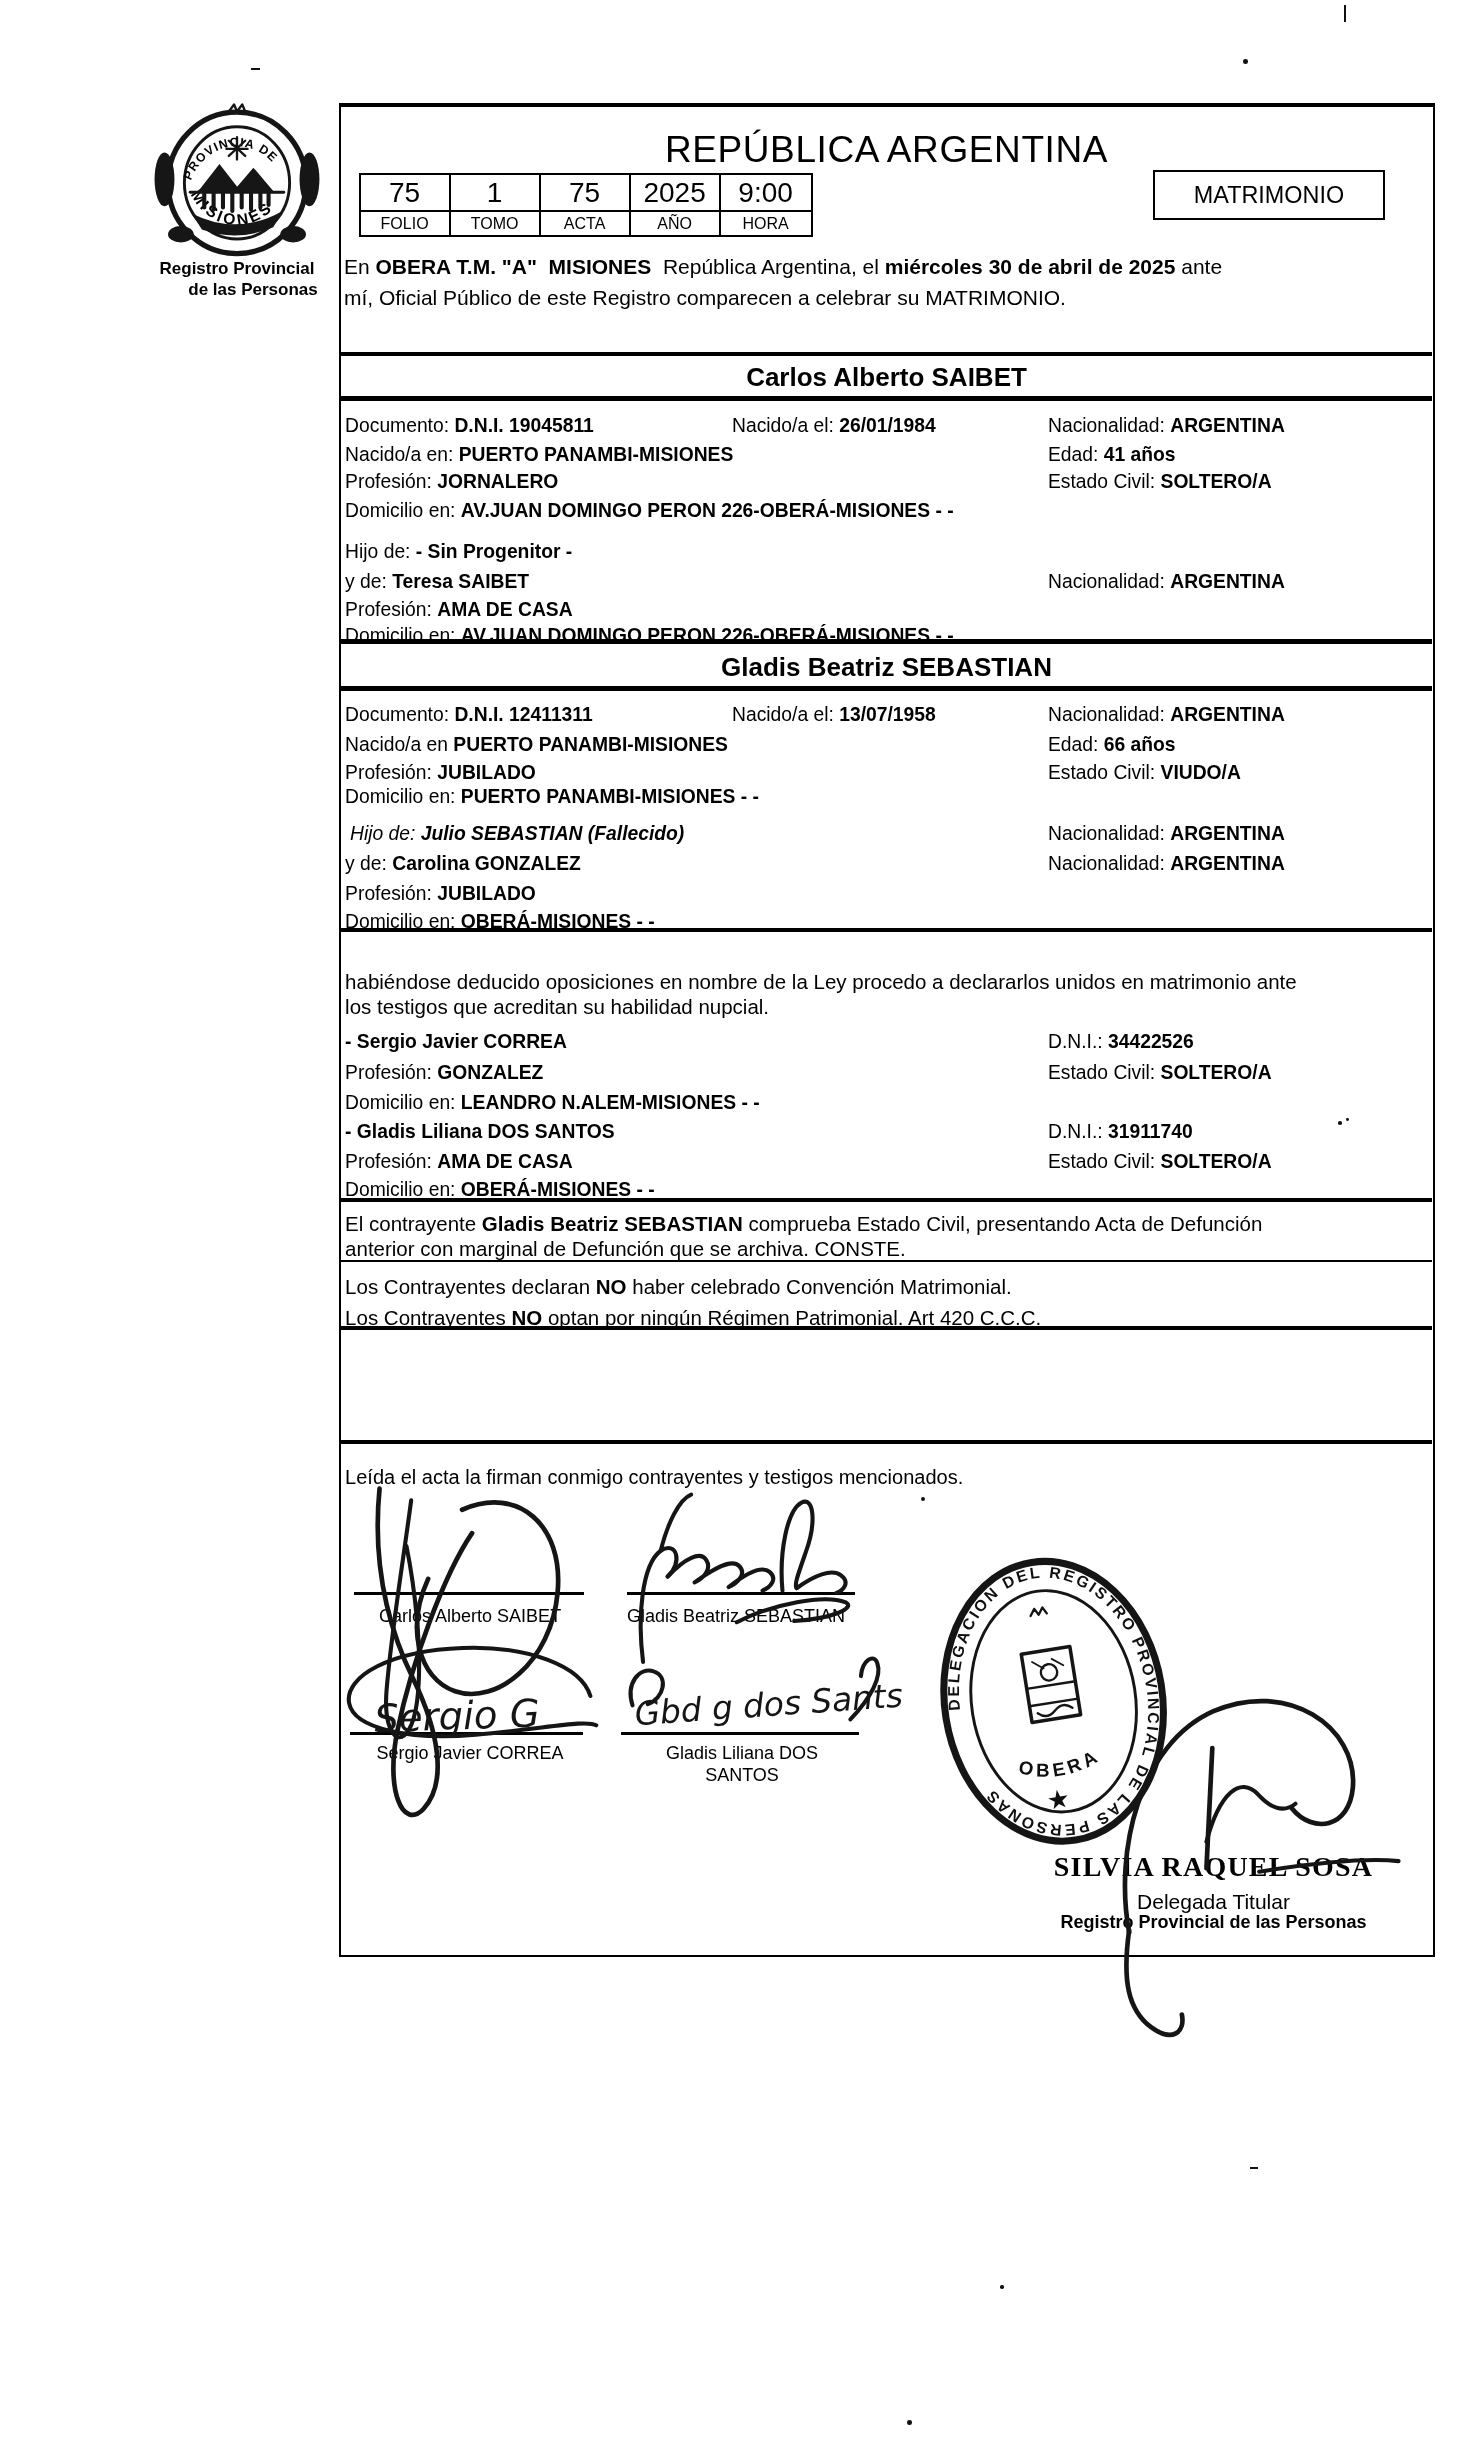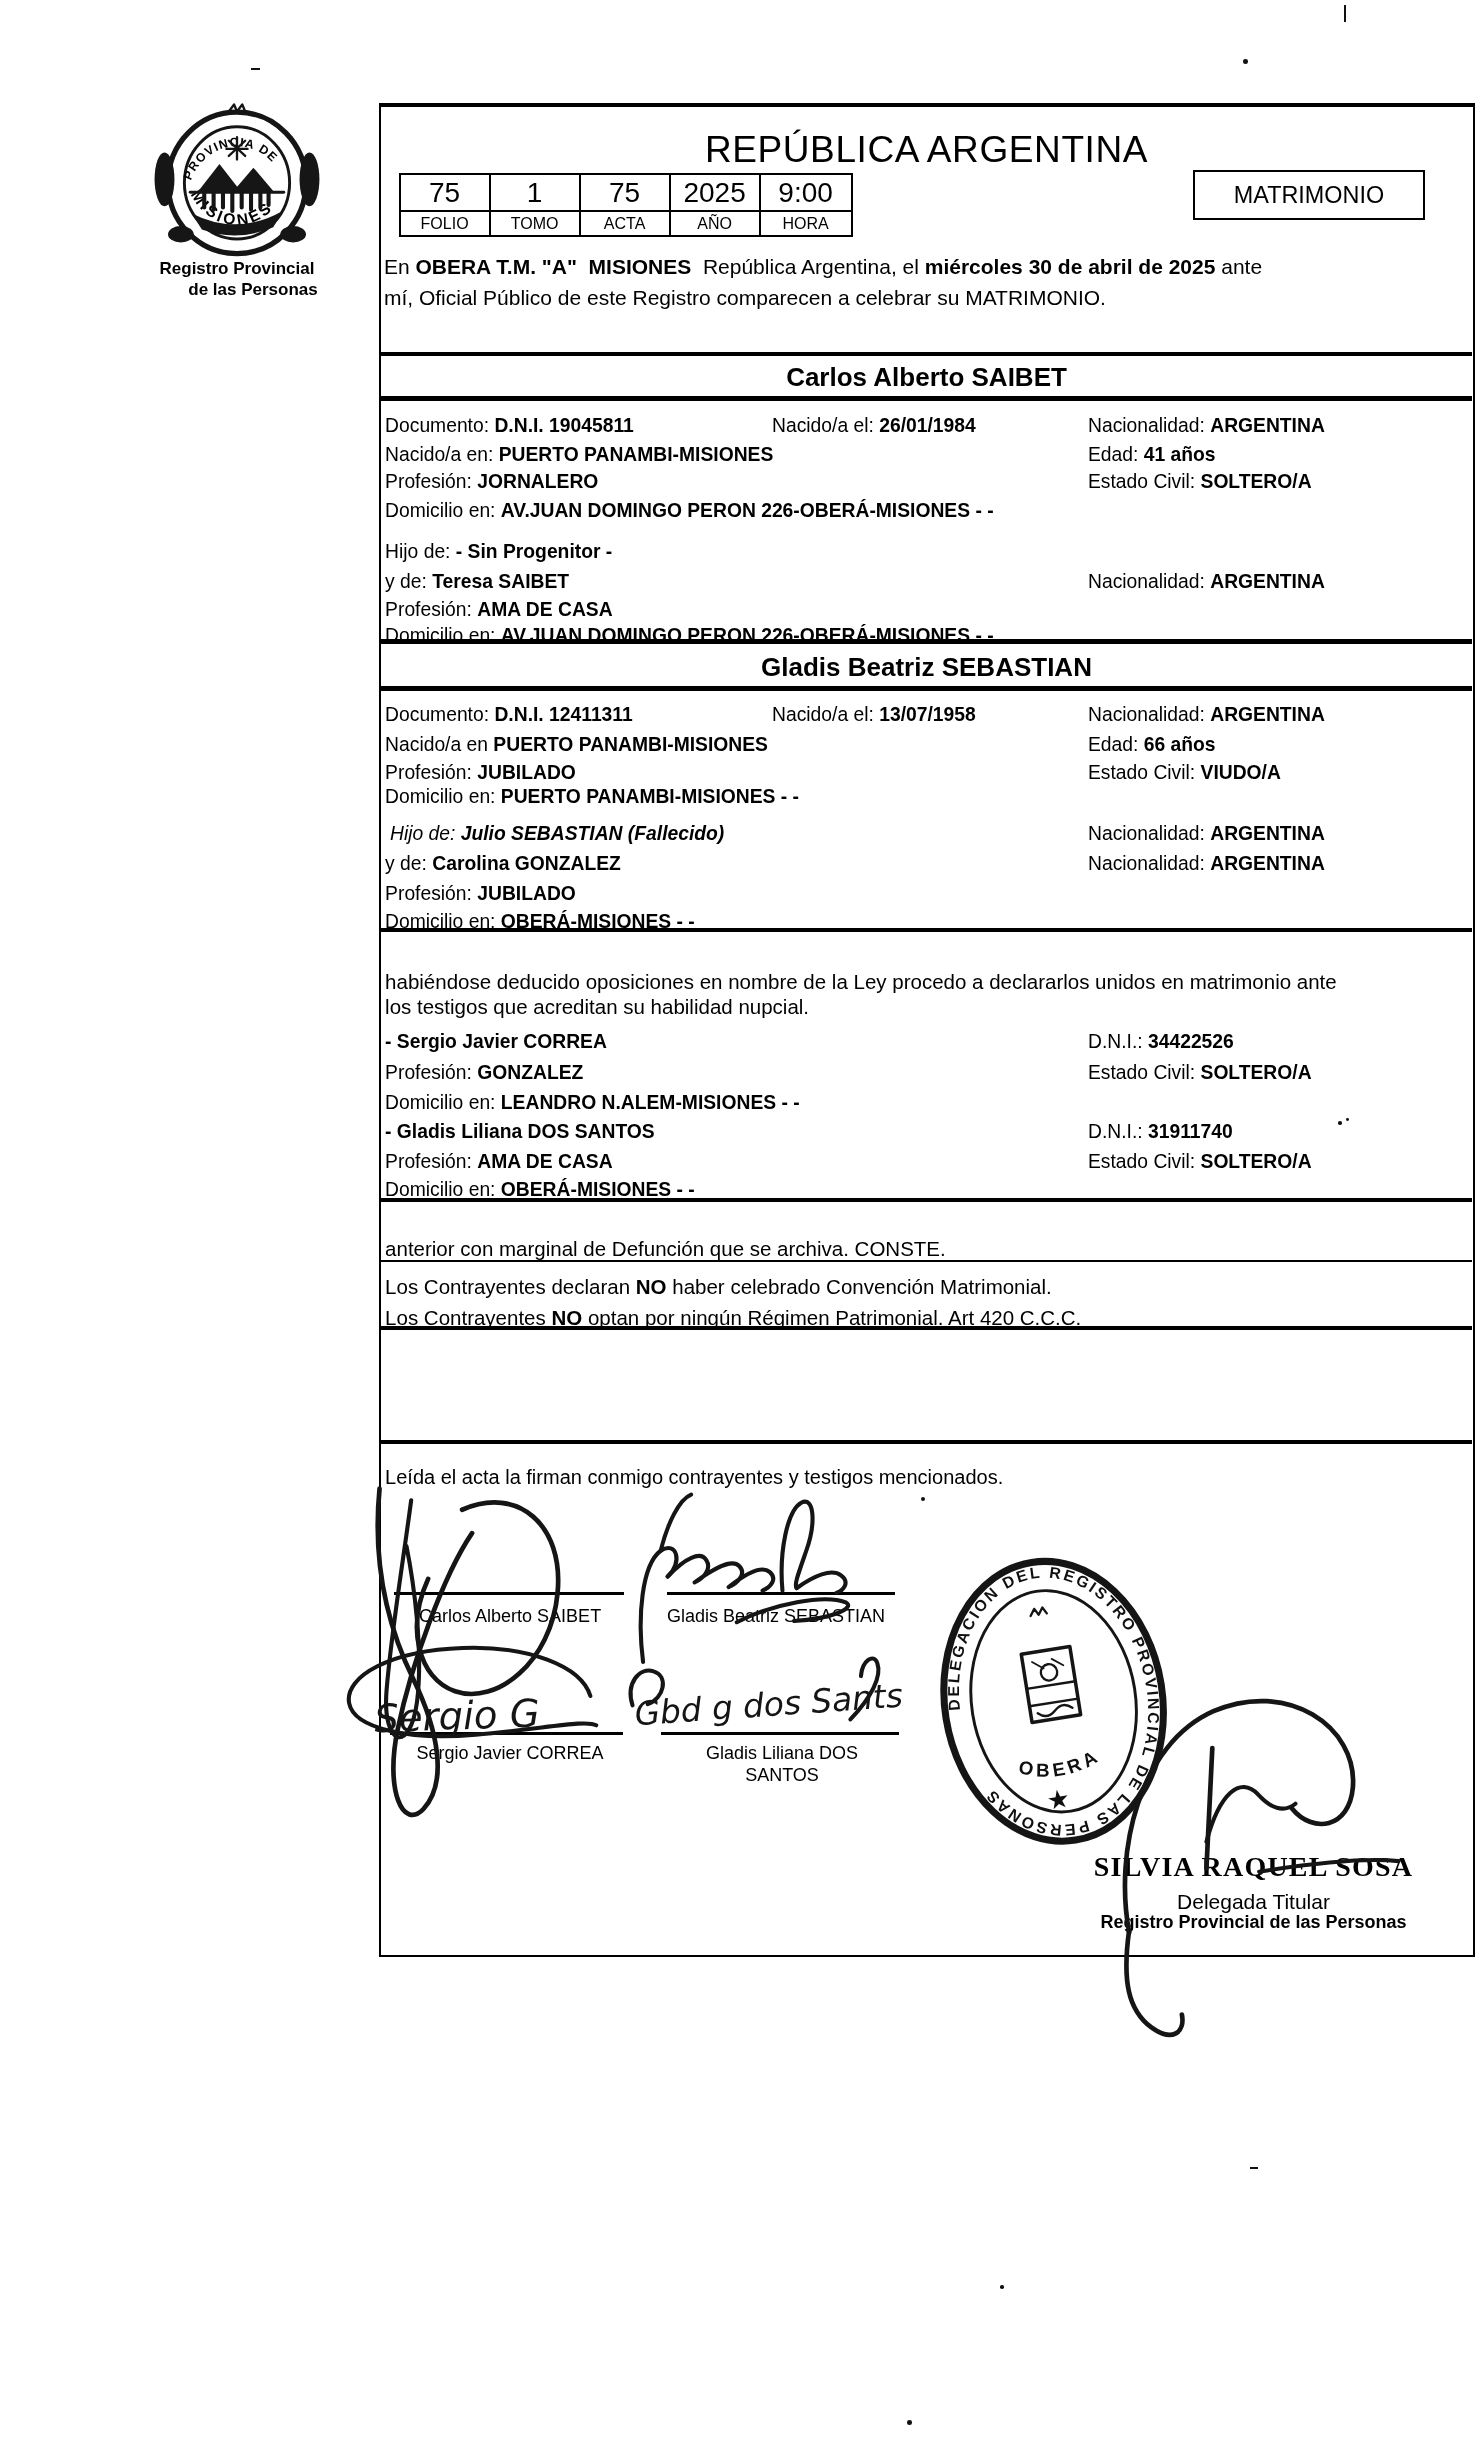--- a/index.html
+++ b/index.html
@@ -4,21 +4,21 @@
 <style>
   html,body{margin:0;padding:0;background:#e8e8e8;}
   #page{position:relative;width:1480px;height:2462px;background:#ffffff;
         font-family:"Liberation Sans",sans-serif;color:#000;overflow:hidden;}
   .abs{position:absolute;}
   .t{position:absolute;white-space:pre;line-height:1.12;font-size:19.3px;}
   .b{font-weight:700;}
   .hr{position:absolute;left:0;width:100%;background:#000;}
   
   #doc{position:absolute;left:339px;top:103px;width:1096px;height:1854px;
-       border:2.9px solid #000;border-top-width:4.7px;box-sizing:border-box;margin-left:40px;}
+       border:2.9px solid #000;border-top-width:4.7px;box-sizing:border-box;}
   #doc-inner{position:absolute;left:0;top:0;width:1091px;height:1847px;}
   .main-title{left:0;width:100%;text-align:center;font-size:37px;letter-spacing:0.6px;}
   
   .regtable{position:absolute;left:17.6px;top:66px;border:2.9px solid #000;background:#fff;}
   .rt-row{display:flex;}
   .rt-row>div{box-sizing:border-box;width:90px;display:flex;align-items:center;justify-content:center;}
   .rt-vals>div{height:37px;border-right:2.3px solid #000;border-bottom:2.3px solid #000;font-size:28px;}
   .rt-labs>div{height:23.4px;border-right:2.3px solid #000;font-size:16px;}
   .rt-row>div:last-child{border-right:none;}
   .mat-box{position:absolute;left:812px;top:63px;width:232px;height:50px;border:2.9px solid #000;
@@ -151,20 +151,21 @@
       <div class="t" style="left:4.1px;top:985px;"><span>Domicilio en: </span><span class="b">LEANDRO N.ALEM-MISIONES - -</span></div>
 
       <div class="t" style="left:4.1px;top:1014px;"><span class="b">- Gladis Liliana DOS SANTOS</span></div>
       <div class="t" style="left:707px;top:1014px;"><span>D.N.I.: </span><span class="b">31911740</span></div>
       <div class="t" style="left:4.1px;top:1044px;"><span>Profesión: </span><span class="b">AMA DE CASA</span></div>
       <div class="t" style="left:707px;top:1044px;"><span>Estado Civil: </span><span class="b">SOLTERO/A</span></div>
       <div class="t" style="left:4.1px;top:1072px;"><span>Domicilio en: </span><span class="b">OBERÁ-MISIONES - -</span></div>
 
       <div class="hr" style="top:1091px;height:4.1px;"></div>
 
+      <div class="t para" style="left:4.1px;top:1106px;"><span>El contrayente </span><span class="b">Gladis Beatriz SEBASTIAN</span><span> comprueba Estado Civil, presentando Acta de Defunción</span></div>
       <div class="t para" style="left:4.1px;top:1131px;"><span>anterior con marginal de Defunción que se archiva. CONSTE.</span></div>
       <div class="hr" style="top:1153px;height:2.3px;"></div>
 
       <div class="t para" style="left:4.1px;top:1169px;"><span>Los Contrayentes declaran </span><span class="b">NO</span><span> haber celebrado Convención Matrimonial.</span></div>
       <div class="t para" style="left:4.1px;top:1200px;"><span>Los Contrayentes </span><span class="b">NO</span><span> optan por ningún Régimen Patrimonial. Art 420 C.C.C.</span></div>
       <div class="hr" style="top:1219px;height:3.5px;"></div>
 
       <div class="hr" style="top:1333px;height:4.1px;"></div>
 
       <div class="t" style="left:4.1px;top:1359px;font-size:20px;">Leída el acta la firman conmigo contrayentes y testigos mencionados.</div>

